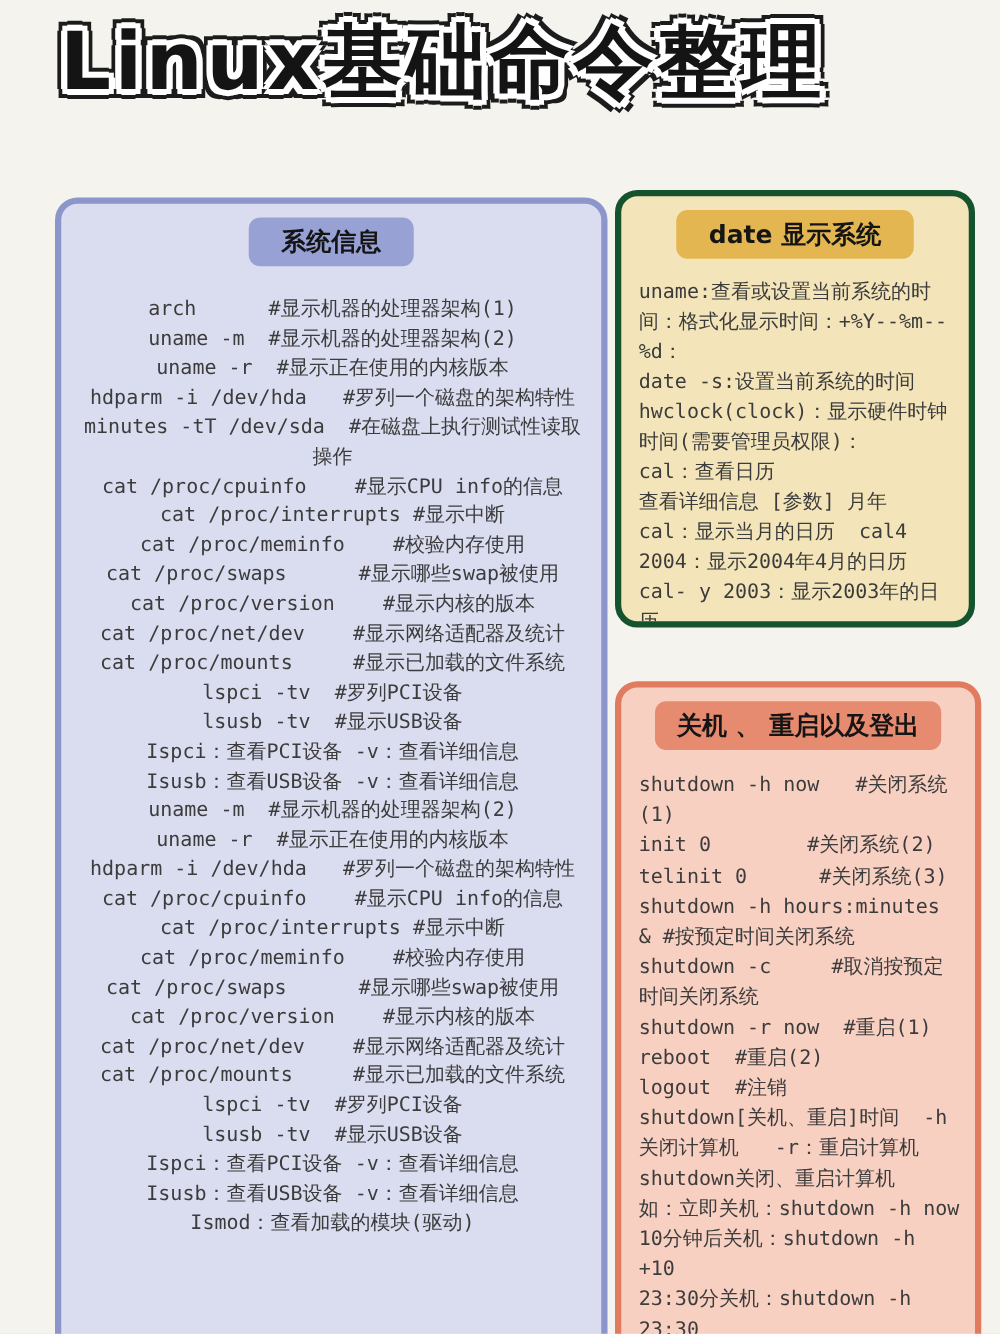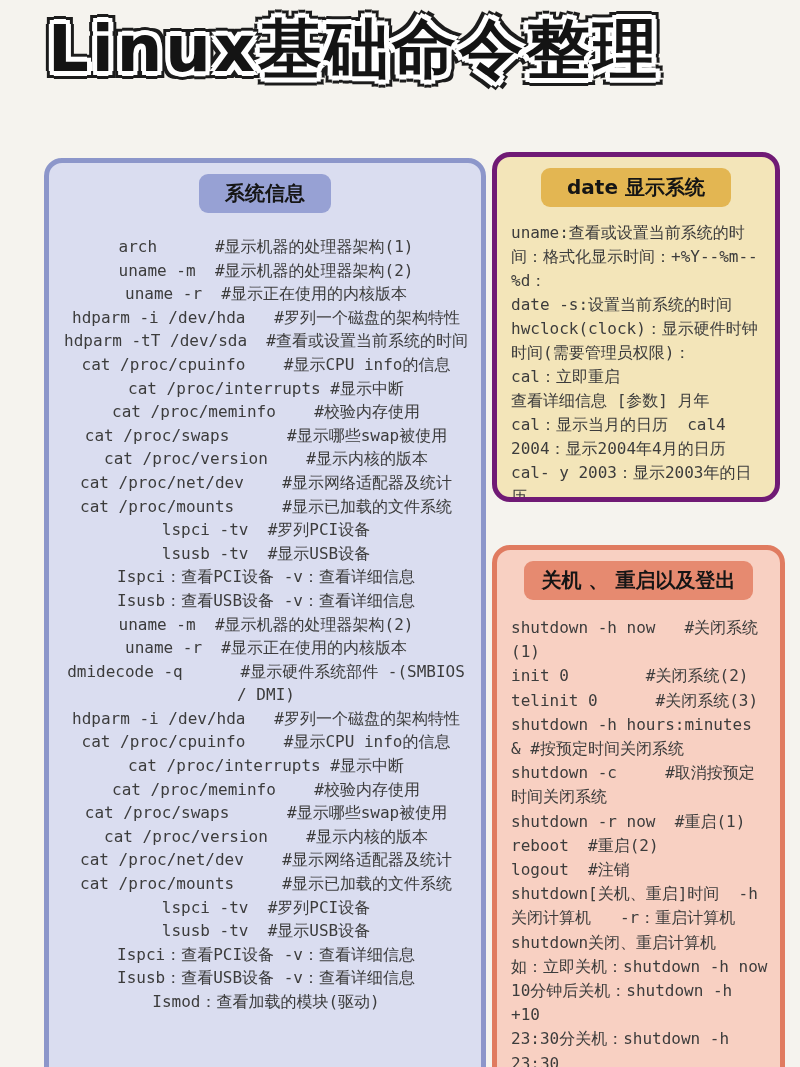--- a/index.html
+++ b/index.html
@@ -24,21 +24,21 @@
   .panel{
     position:absolute;box-sizing:border-box;
     border-radius:18px;overflow:hidden;
   }
   .panel-system{
     left:28px;top:158px;width:442px;height:992px;
     background:#daddf0;border:5px solid #8c96ca;margin-left:16px;
   }
   .panel-date{
     left:492px;top:152px;width:288px;height:350px;
-    background:#f3e5b9;border:5px solid #701a75;
+    background:#f3e5b9;border:5px solid #14532d;
   }
   .panel-shutdown{
     left:492px;top:545px;width:293px;height:555px;
     background:#f8d0c2;border:5px solid #e07b60;
   }
   .badge{
     display:block;margin:11px auto 0 auto;width:max-content;
     padding:6px 26px;border-radius:9px;
     font-size:20px;font-weight:900;color:#151515;text-align:center;
   }
@@ -64,35 +64,34 @@
 
 <div class="title">Linux基础命令整理</div>
 
 <div class="panel panel-system">
   <div class="badge badge-system">系统信息</div>
   <div class="panel-body">
       <div class="cmd-line">arch      #显示机器的处理器架构(1)</div>
       <div class="cmd-line">uname -m  #显示机器的处理器架构(2)</div>
       <div class="cmd-line">uname -r  #显示正在使用的内核版本</div>
       <div class="cmd-line">hdparm -i /dev/hda   #罗列一个磁盘的架构特性</div>
-      <div class="cmd-line">hdparm -tT /dev/sda  #查看或设置当前系统的时间</div>
+      <div class="cmd-line">minutes -tT /dev/sda  #在磁盘上执行测试性读取操作</div>
       <div class="cmd-line">cat /proc/cpuinfo    #显示CPU info的信息</div>
       <div class="cmd-line">cat /proc/interrupts #显示中断</div>
       <div class="cmd-line">cat /proc/meminfo    #校验内存使用</div>
       <div class="cmd-line">cat /proc/swaps      #显示哪些swap被使用</div>
       <div class="cmd-line">cat /proc/version    #显示内核的版本</div>
       <div class="cmd-line">cat /proc/net/dev    #显示网络适配器及统计</div>
       <div class="cmd-line">cat /proc/mounts     #显示已加载的文件系统</div>
       <div class="cmd-line">lspci -tv  #罗列PCI设备</div>
       <div class="cmd-line">lsusb -tv  #显示USB设备</div>
       <div class="cmd-line">Ispci：查看PCI设备 -v：查看详细信息</div>
       <div class="cmd-line">Isusb：查看USB设备 -v：查看详细信息</div>
       <div class="cmd-line">uname -m  #显示机器的处理器架构(2)</div>
       <div class="cmd-line">uname -r  #显示正在使用的内核版本</div>
-      <div class="cmd-line">dmidecode -q      #显示硬件系统部件 -(SMBIOS / DMI)</div>
       <div class="cmd-line">hdparm -i /dev/hda   #罗列一个磁盘的架构特性</div>
       <div class="cmd-line">cat /proc/cpuinfo    #显示CPU info的信息</div>
       <div class="cmd-line">cat /proc/interrupts #显示中断</div>
       <div class="cmd-line">cat /proc/meminfo    #校验内存使用</div>
       <div class="cmd-line">cat /proc/swaps      #显示哪些swap被使用</div>
       <div class="cmd-line">cat /proc/version    #显示内核的版本</div>
       <div class="cmd-line">cat /proc/net/dev    #显示网络适配器及统计</div>
       <div class="cmd-line">cat /proc/mounts     #显示已加载的文件系统</div>
       <div class="cmd-line">lspci -tv  #罗列PCI设备</div>
       <div class="cmd-line">lsusb -tv  #显示USB设备</div>
@@ -101,21 +100,21 @@
       <div class="cmd-line">Ismod：查看加载的模块(驱动)</div>
     </div>
 </div>
 
 <div class="panel panel-date">
   <div class="badge badge-date">date 显示系统</div>
   <div class="panel-body">
       <div class="cmd-line">uname:查看或设置当前系统的时间：格式化显示时间：+%Y--%m--%d：</div>
       <div class="cmd-line">date -s:设置当前系统的时间</div>
       <div class="cmd-line">hwclock(clock)：显示硬件时钟时间(需要管理员权限)：</div>
-      <div class="cmd-line">cal：立即重启</div>
+      <div class="cmd-line">cal：查看日历</div>
       <div class="cmd-line">查看详细信息 [参数] 月年</div>
       <div class="cmd-line">cal：显示当月的日历  cal4 2004：显示2004年4月的日历</div>
       <div class="cmd-line">cal- y 2003：显示2003年的日历</div>
     </div>
 </div>
 
 <div class="panel panel-shutdown">
   <div class="badge badge-shutdown">关机 、 重启以及登出</div>
   <div class="panel-body">
       <div class="cmd-line">shutdown -h now   #关闭系统(1)</div>

